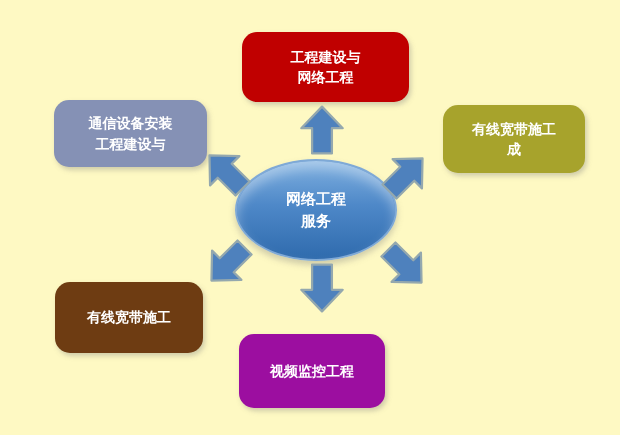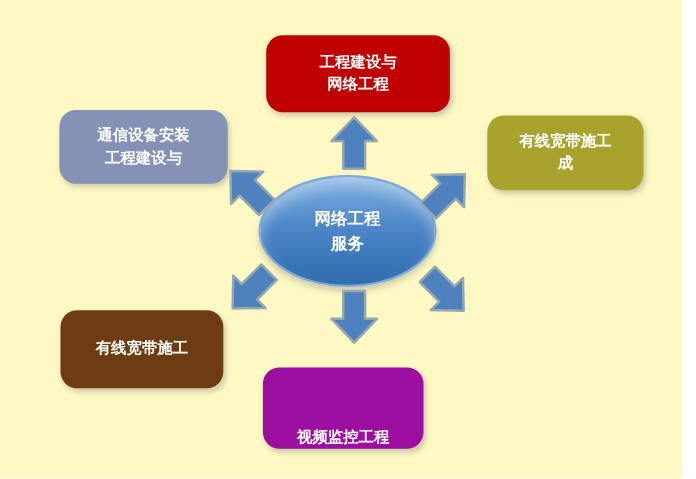--- a/index.html
+++ b/index.html
@@ -27,21 +27,21 @@
     fill:var(--arrow-fill,#4E81BD);
     stroke:var(--arrow-stroke,#94A8AE);
     stroke-width:2.5;stroke-linejoin:round;
   }
   
   #n-project{left:242px;top:32px;width:167px;height:70px;}
   #n-equip{left:54px;top:100px;width:153px;height:67px;}
   #n-indoor{left:443px;top:105px;width:142px;height:68px;}
   #n-wired{left:55px;top:262px;width:148px;height:71px;}
   #n-wlan{left:447px;top:259px;width:148px;height:73px;}
-  #n-video{left:239px;top:334px;width:146px;height:74px;justify-content:flex-end;}
+  #n-video{left:239px;top:334px;width:146px;height:74px;}
   
   #a-up{left:295px;top:103px;}
   #a-upleft{left:199px;top:145px;transform:rotate(-45deg);}
   #a-upright{left:379px;top:148px;transform:rotate(45deg);}
   #a-downleft{left:201px;top:237px;transform:rotate(225deg);}
   #a-downright{left:378px;top:239px;transform:rotate(135deg);}
   #a-down{left:295px;top:261px;transform:rotate(180deg);}
 </style>
 </head>
 <body>

